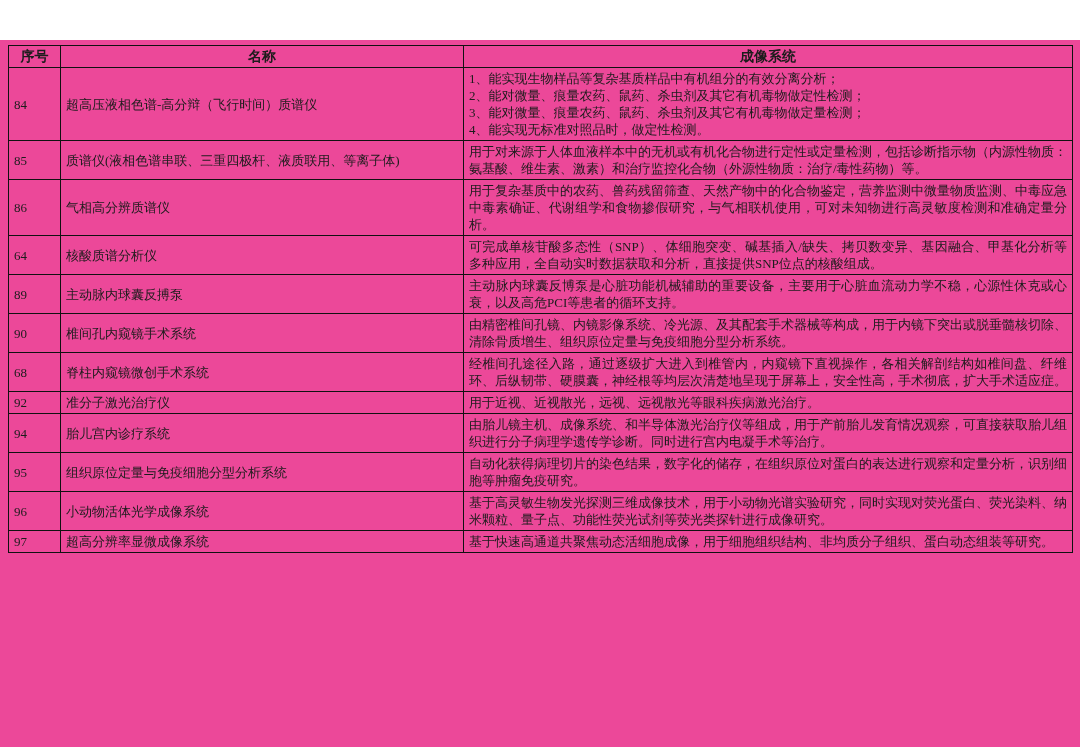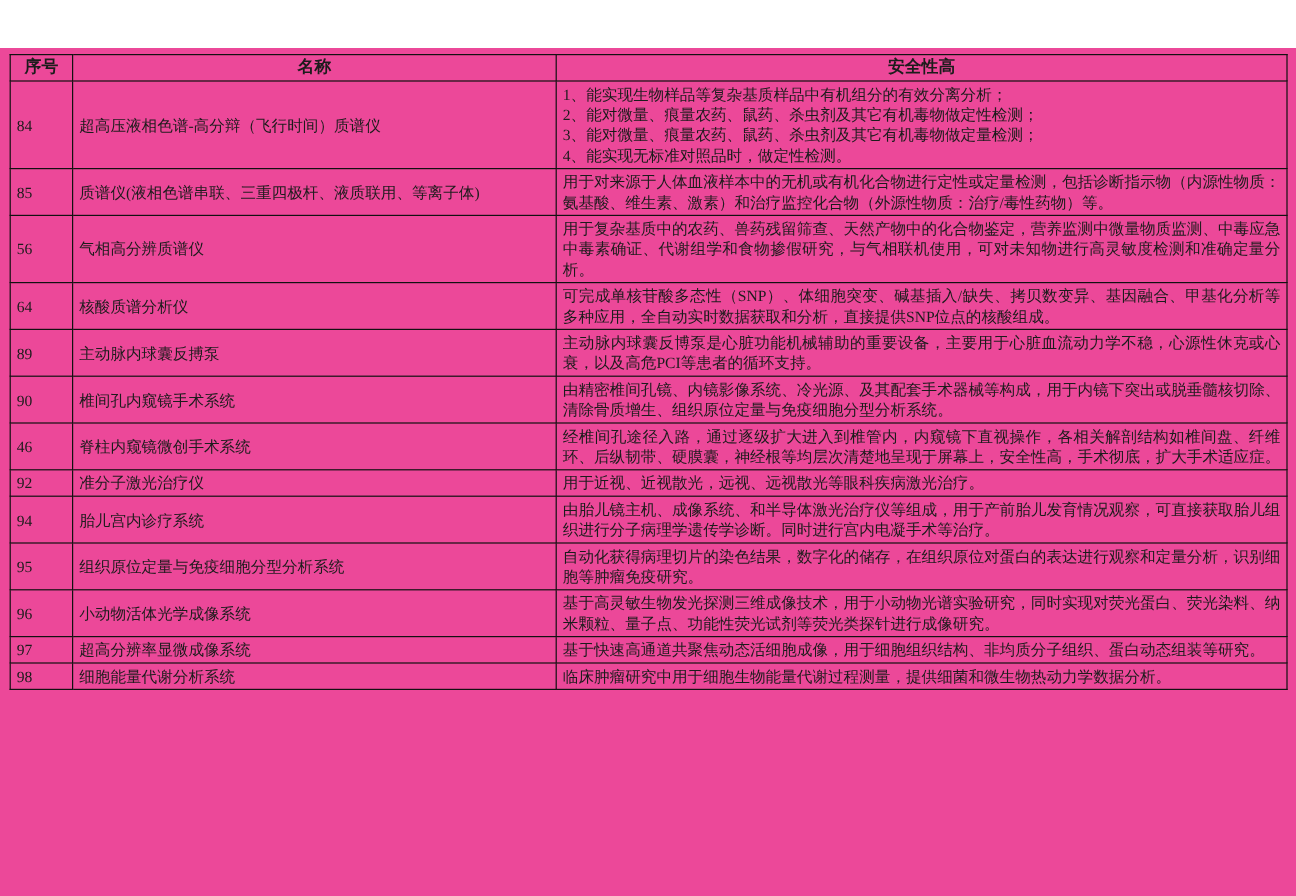--- a/index.html
+++ b/index.html
@@ -68,59 +68,59 @@
   <table class="equip">
     <colgroup>
       <col style="width:52px">
       <col style="width:403px">
       <col style="width:609px">
     </colgroup>
     <thead>
       <tr>
         <th>序号</th>
         <th>名称</th>
-        <th>安全性高</th>
+        <th>成像系统</th>
       </tr>
     </thead>
     <tbody>
       <tr>
         <td class="c-no">84</td>
         <td class="c-name">超高压液相色谱-高分辩（飞行时间）质谱仪</td>
         <td class="c-func">1、能实现生物样品等复杂基质样品中有机组分的有效分离分析；
 2、能对微量、痕量农药、鼠药、杀虫剂及其它有机毒物做定性检测；
 3、能对微量、痕量农药、鼠药、杀虫剂及其它有机毒物做定量检测；
 4、能实现无标准对照品时，做定性检测。</td>
       </tr>
       <tr>
         <td class="c-no">85</td>
         <td class="c-name">质谱仪(液相色谱串联、三重四极杆、液质联用、等离子体)</td>
         <td class="c-func">用于对来源于人体血液样本中的无机或有机化合物进行定性或定量检测，包括诊断指示物（内源性物质：氨基酸、维生素、激素）和治疗监控化合物（外源性物质：治疗/毒性药物）等。</td>
       </tr>
       <tr>
-        <td class="c-no">56</td>
+        <td class="c-no">86</td>
         <td class="c-name">气相高分辨质谱仪</td>
         <td class="c-func">用于复杂基质中的农药、兽药残留筛查、天然产物中的化合物鉴定，营养监测中微量物质监测、中毒应急中毒素确证、代谢组学和食物掺假研究，与气相联机使用，可对未知物进行高灵敏度检测和准确定量分析。</td>
       </tr>
       <tr>
         <td class="c-no">64</td>
         <td class="c-name">核酸质谱分析仪</td>
         <td class="c-func">可完成单核苷酸多态性（SNP）、体细胞突变、碱基插入/缺失、拷贝数变异、基因融合、甲基化分析等多种应用，全自动实时数据获取和分析，直接提供SNP位点的核酸组成。</td>
       </tr>
       <tr>
         <td class="c-no">89</td>
         <td class="c-name">主动脉内球囊反搏泵</td>
         <td class="c-func">主动脉内球囊反博泵是心脏功能机械辅助的重要设备，主要用于心脏血流动力学不稳，心源性休克或心衰，以及高危PCI等患者的循环支持。</td>
       </tr>
       <tr>
         <td class="c-no">90</td>
         <td class="c-name">椎间孔内窥镜手术系统</td>
         <td class="c-func">由精密椎间孔镜、内镜影像系统、冷光源、及其配套手术器械等构成，用于内镜下突出或脱垂髓核切除、清除骨质增生、组织原位定量与免疫细胞分型分析系统。</td>
       </tr>
       <tr>
-        <td class="c-no">46</td>
+        <td class="c-no">68</td>
         <td class="c-name">脊柱内窥镜微创手术系统</td>
         <td class="c-func">经椎间孔途径入路，通过逐级扩大进入到椎管内，内窥镜下直视操作，各相关解剖结构如椎间盘、纤维环、后纵韧带、硬膜囊，神经根等均层次清楚地呈现于屏幕上，安全性高，手术彻底，扩大手术适应症。</td>
       </tr>
       <tr>
         <td class="c-no">92</td>
         <td class="c-name">准分子激光治疗仪</td>
         <td class="c-func">用于近视、近视散光，远视、远视散光等眼科疾病激光治疗。</td>
       </tr>
       <tr>
         <td class="c-no">94</td>
@@ -135,23 +135,18 @@
       <tr>
         <td class="c-no">96</td>
         <td class="c-name">小动物活体光学成像系统</td>
         <td class="c-func">基于高灵敏生物发光探测三维成像技术，用于小动物光谱实验研究，同时实现对荧光蛋白、荧光染料、纳米颗粒、量子点、功能性荧光试剂等荧光类探针进行成像研究。</td>
       </tr>
       <tr>
         <td class="c-no">97</td>
         <td class="c-name">超高分辨率显微成像系统</td>
         <td class="c-func">基于快速高通道共聚焦动态活细胞成像，用于细胞组织结构、非均质分子组织、蛋白动态组装等研究。</td>
       </tr>
-      <tr>
-        <td class="c-no">98</td>
-        <td class="c-name">细胞能量代谢分析系统</td>
-        <td class="c-func">临床肿瘤研究中用于细胞生物能量代谢过程测量，提供细菌和微生物热动力学数据分析。</td>
-      </tr>
     </tbody>
   </table>
 
   <div class="page-badge">页码：5/7</div>
 
 </div>
 
 </body></html>

